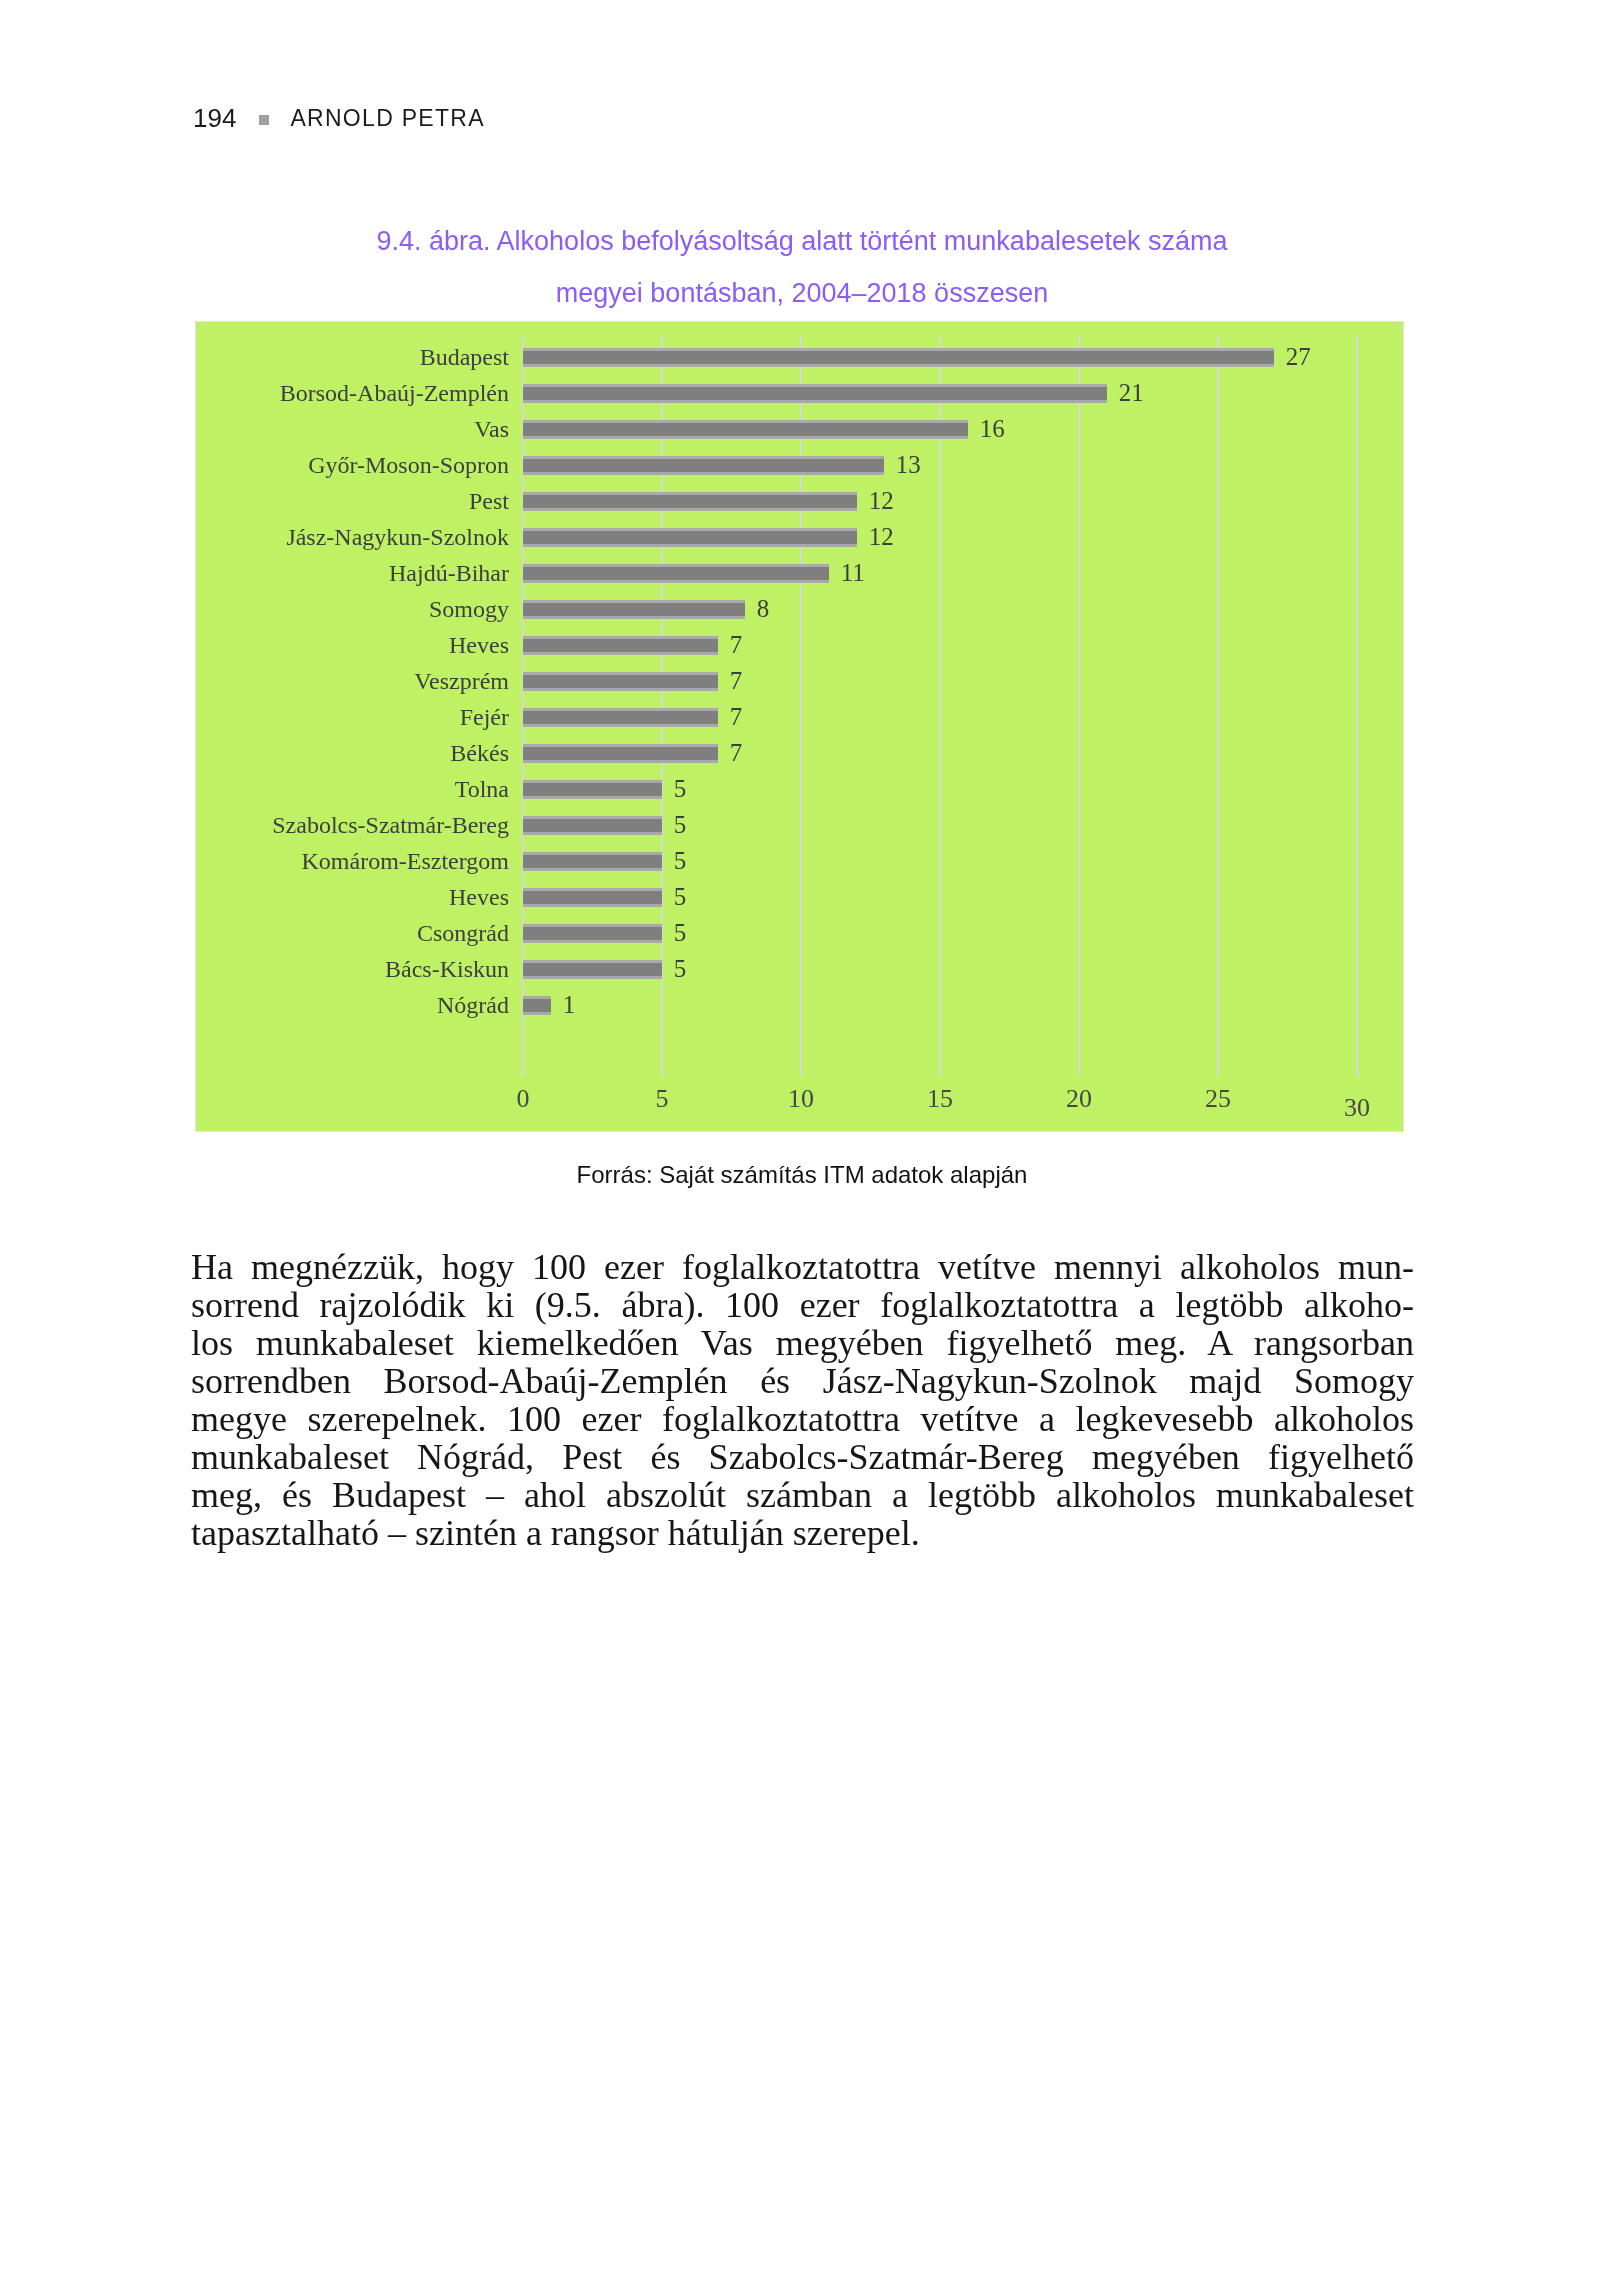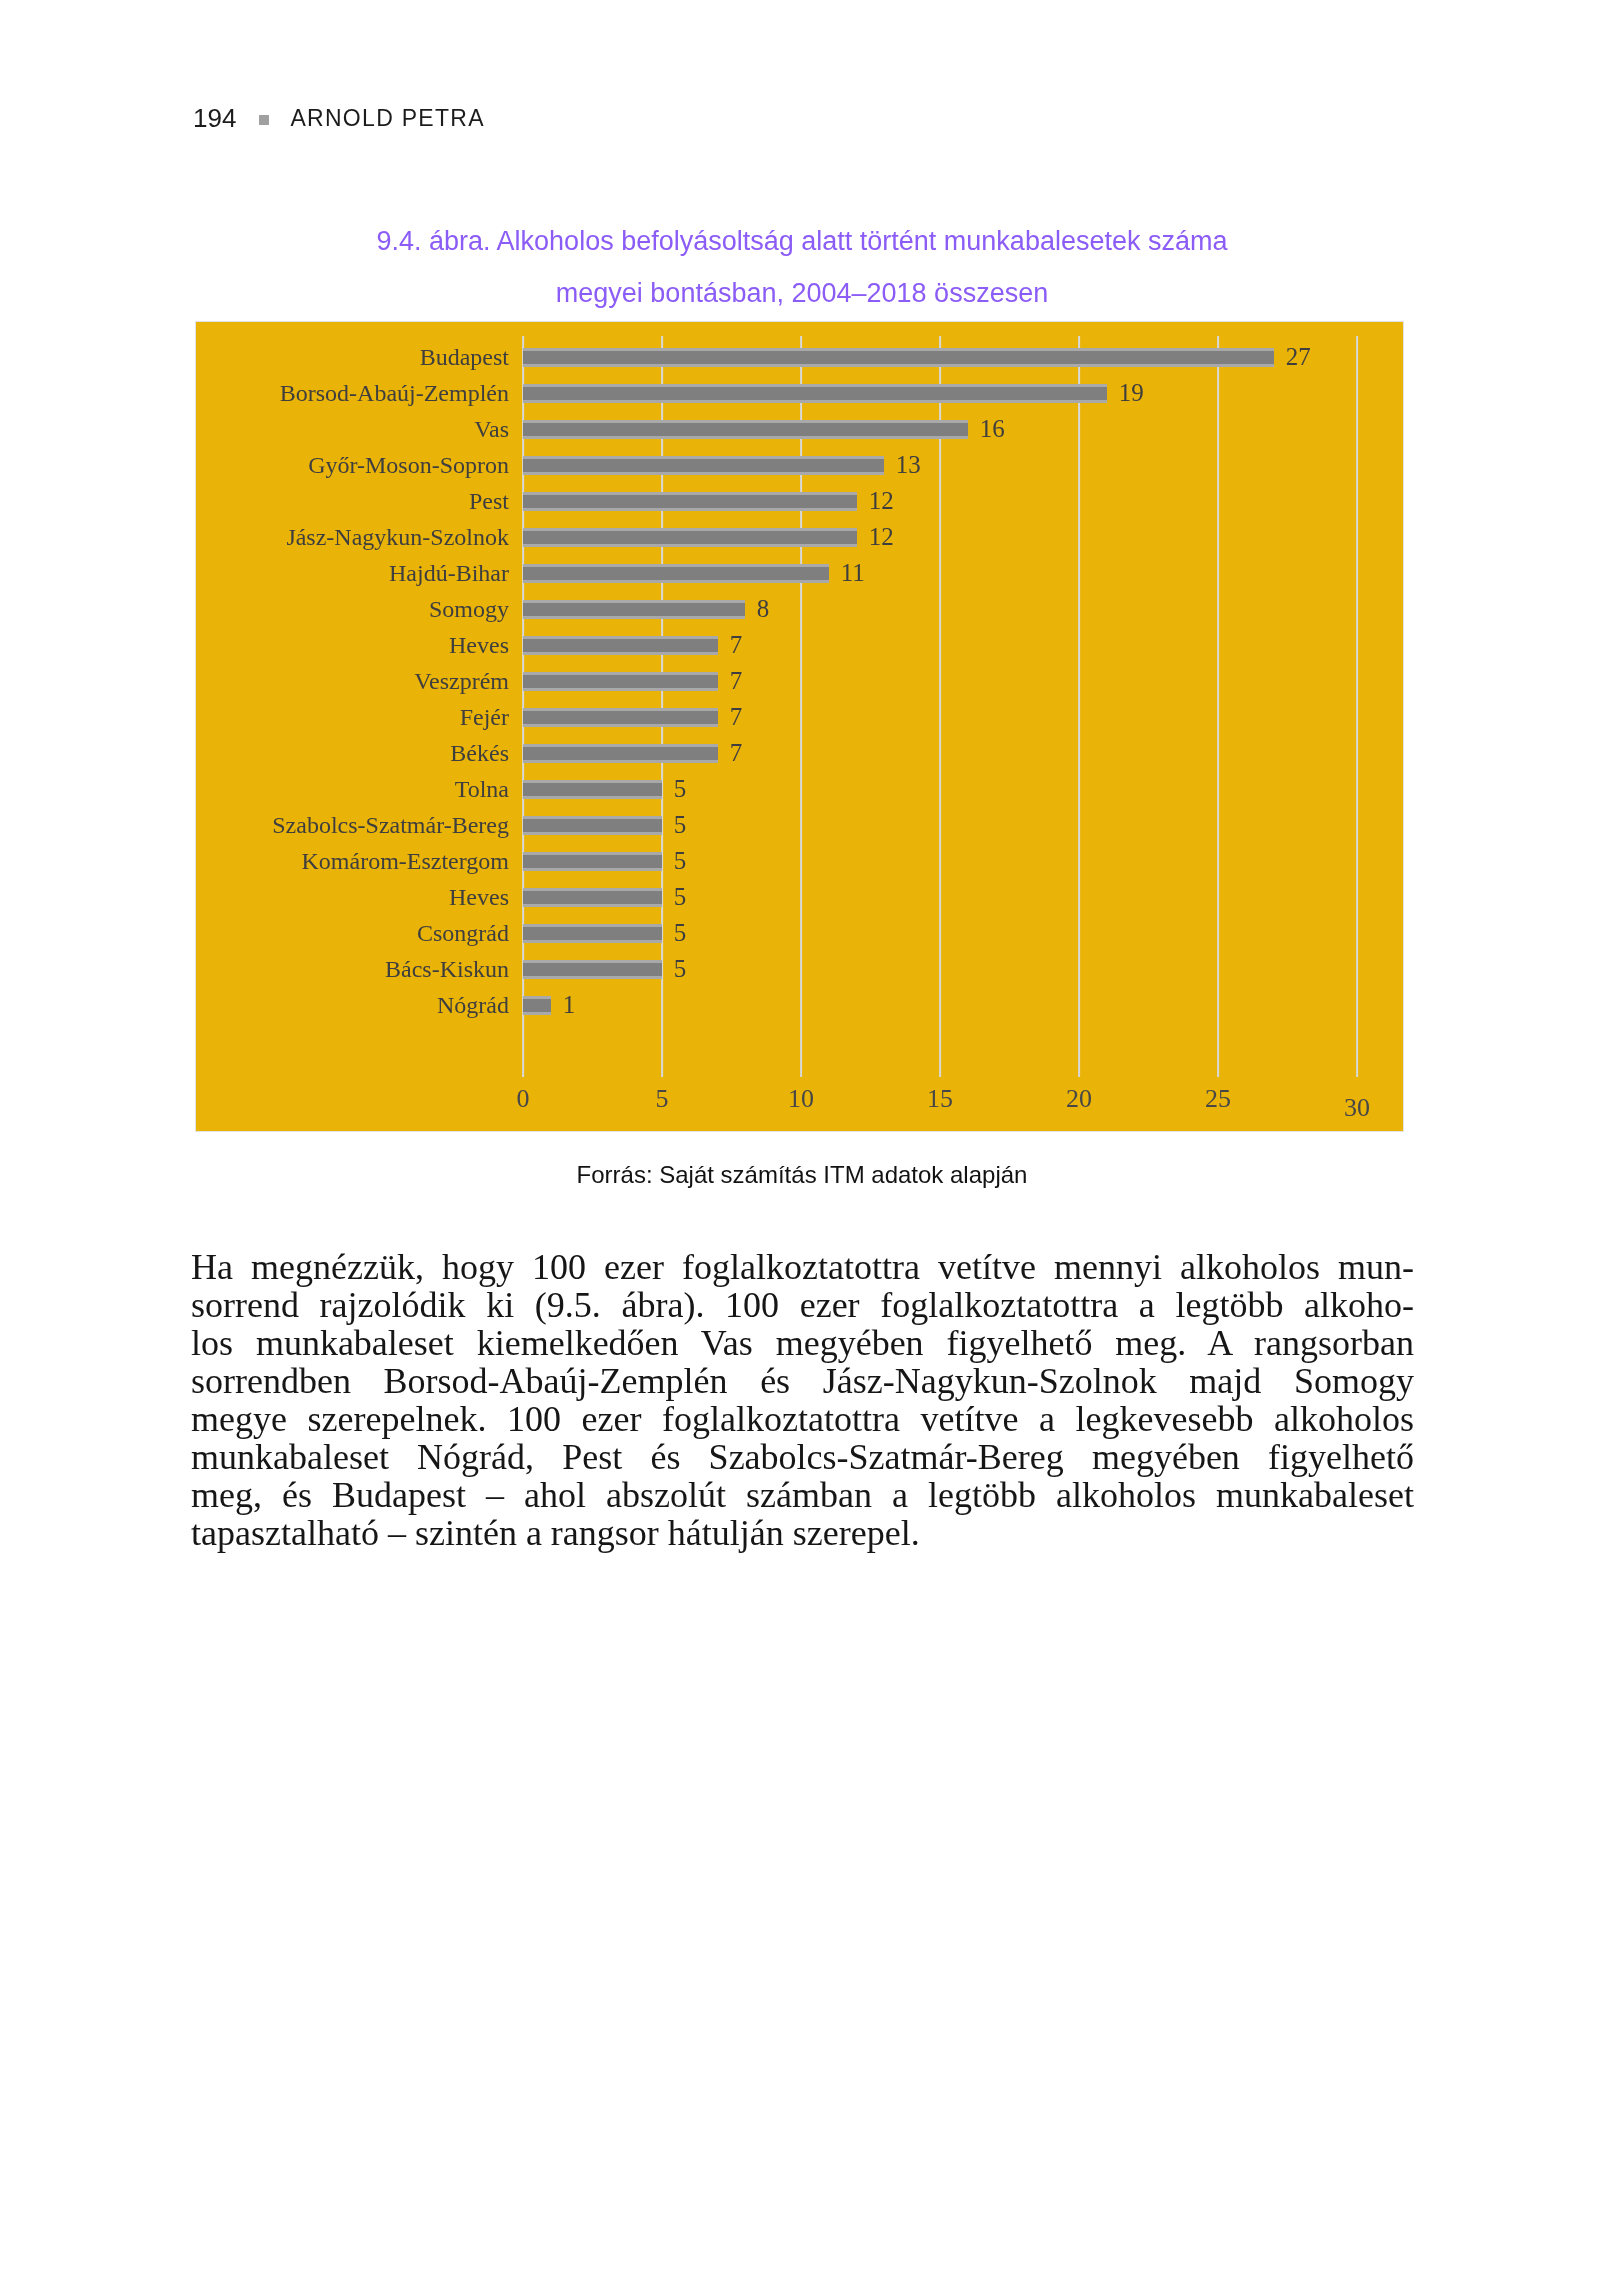--- a/index.html
+++ b/index.html
@@ -15,21 +15,21 @@
   .head-square { width:9.5px; height:9.5px; background:#a0a0a0; margin:3.4px 21.5px 0 23px; }
   .author { font-size:23px; letter-spacing:1.3px; }
 
   
   .fig-title { position:absolute; left:193px; top:215px; width:1218px; text-align:center;
     font-family:"Liberation Sans", sans-serif; font-weight:normal; font-size:27px; color:#8b5cf6; }
   .fig-title .line { line-height:52px; }
 
   
   .chart-box { position:absolute; left:195px; top:321px; width:1207px; height:809px;
-    border:1.7px solid #e3e3e3; background:#eab308; }
+    border:1.7px solid #e3e3e3; background:#bef264; }
   .grid-overlay { position:absolute; left:327px; top:13.8px; width:834px; height:741px; z-index:1; }
   .gridline { position:absolute; top:0; bottom:0; width:1.7px; background:#d8d8d8; transform:translateX(-0.9px); }
   .rows { position:absolute; left:0; top:17px; width:100%; z-index:2; }
   .row { display:flex; align-items:center; height:36px; }
   .cat-label { width:313px; padding-right:13.8px; box-sizing:content-box; text-align:right;
     font-size:24px; color:#3e3e3e; white-space:nowrap; }
   .track { position:relative; flex:1; height:36px; display:flex; align-items:center; }
   .bar { height:19px; background:linear-gradient(to bottom,#a9a9a9 0px,#a9a9a9 2.6px,#7f7f7f 2.6px,#7f7f7f 16.3px,#a9a9a9 16.3px,#a9a9a9 19px); }
   .val-label { margin-left:12px; font-size:25px; color:#3e3e3e; }
   .axis-labels { position:absolute; left:327px; top:762px; width:834px; height:34px;
@@ -77,21 +77,21 @@
           <span class="cat-label">Budapest</span>
           <div class="track">
             <div class="bar" style="width: 751px;"></div>
             <span class="val-label">27</span>
           </div>
         </div>
         <div class="row">
           <span class="cat-label">Borsod-Abaúj-Zemplén</span>
           <div class="track">
             <div class="bar" style="width: 584px;"></div>
-            <span class="val-label">19</span>
+            <span class="val-label">21</span>
           </div>
         </div>
         <div class="row">
           <span class="cat-label">Vas</span>
           <div class="track">
             <div class="bar" style="width: 445px;"></div>
             <span class="val-label">16</span>
           </div>
         </div>
         <div class="row">

